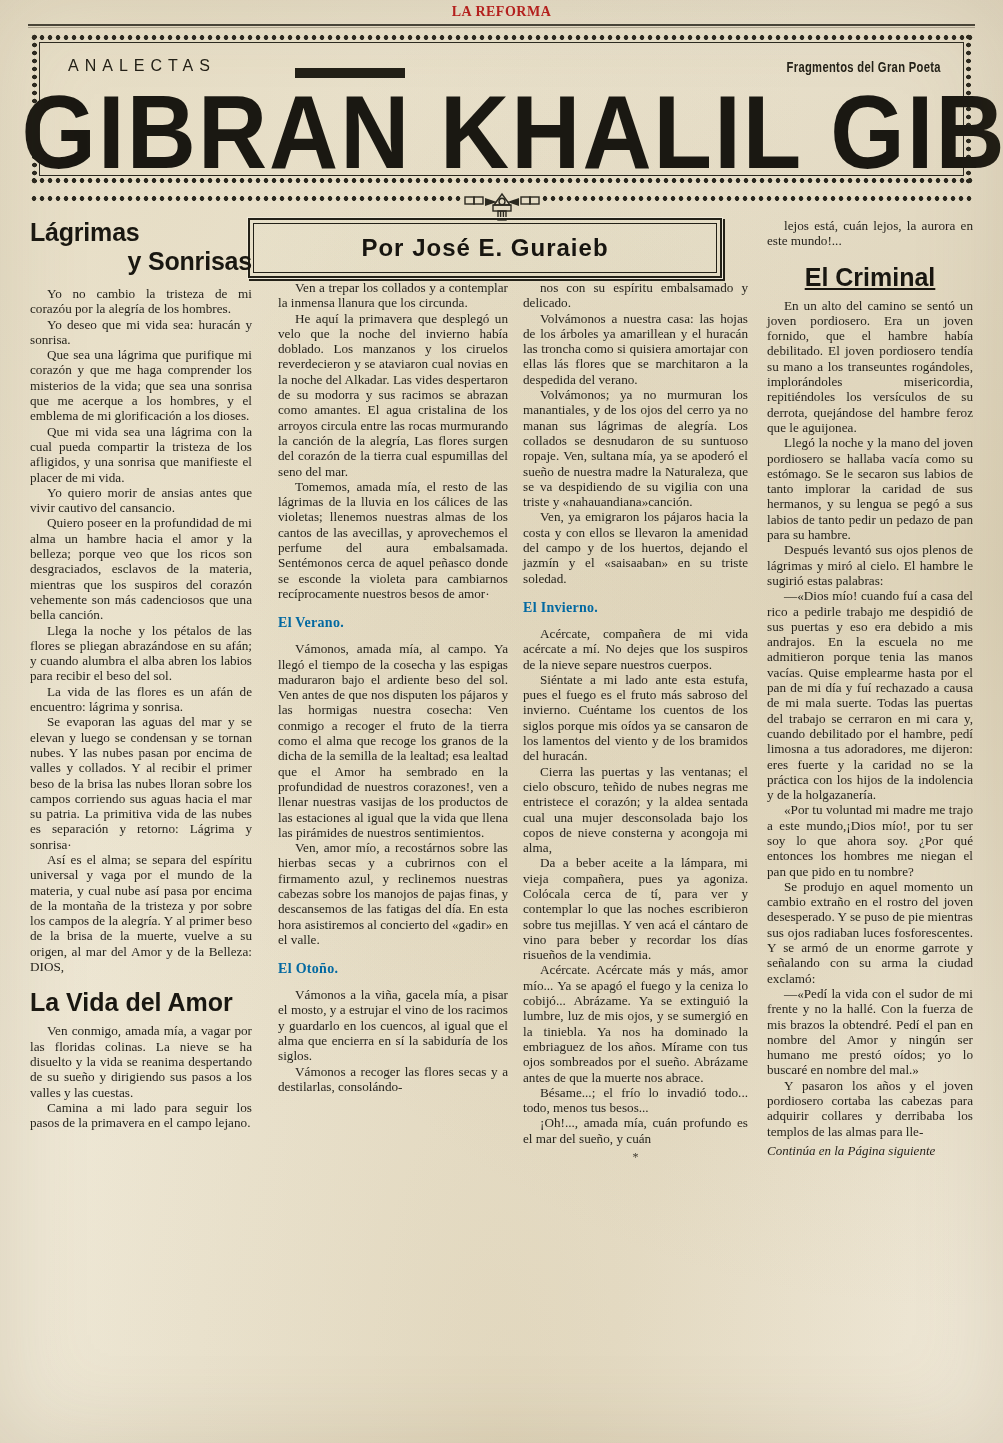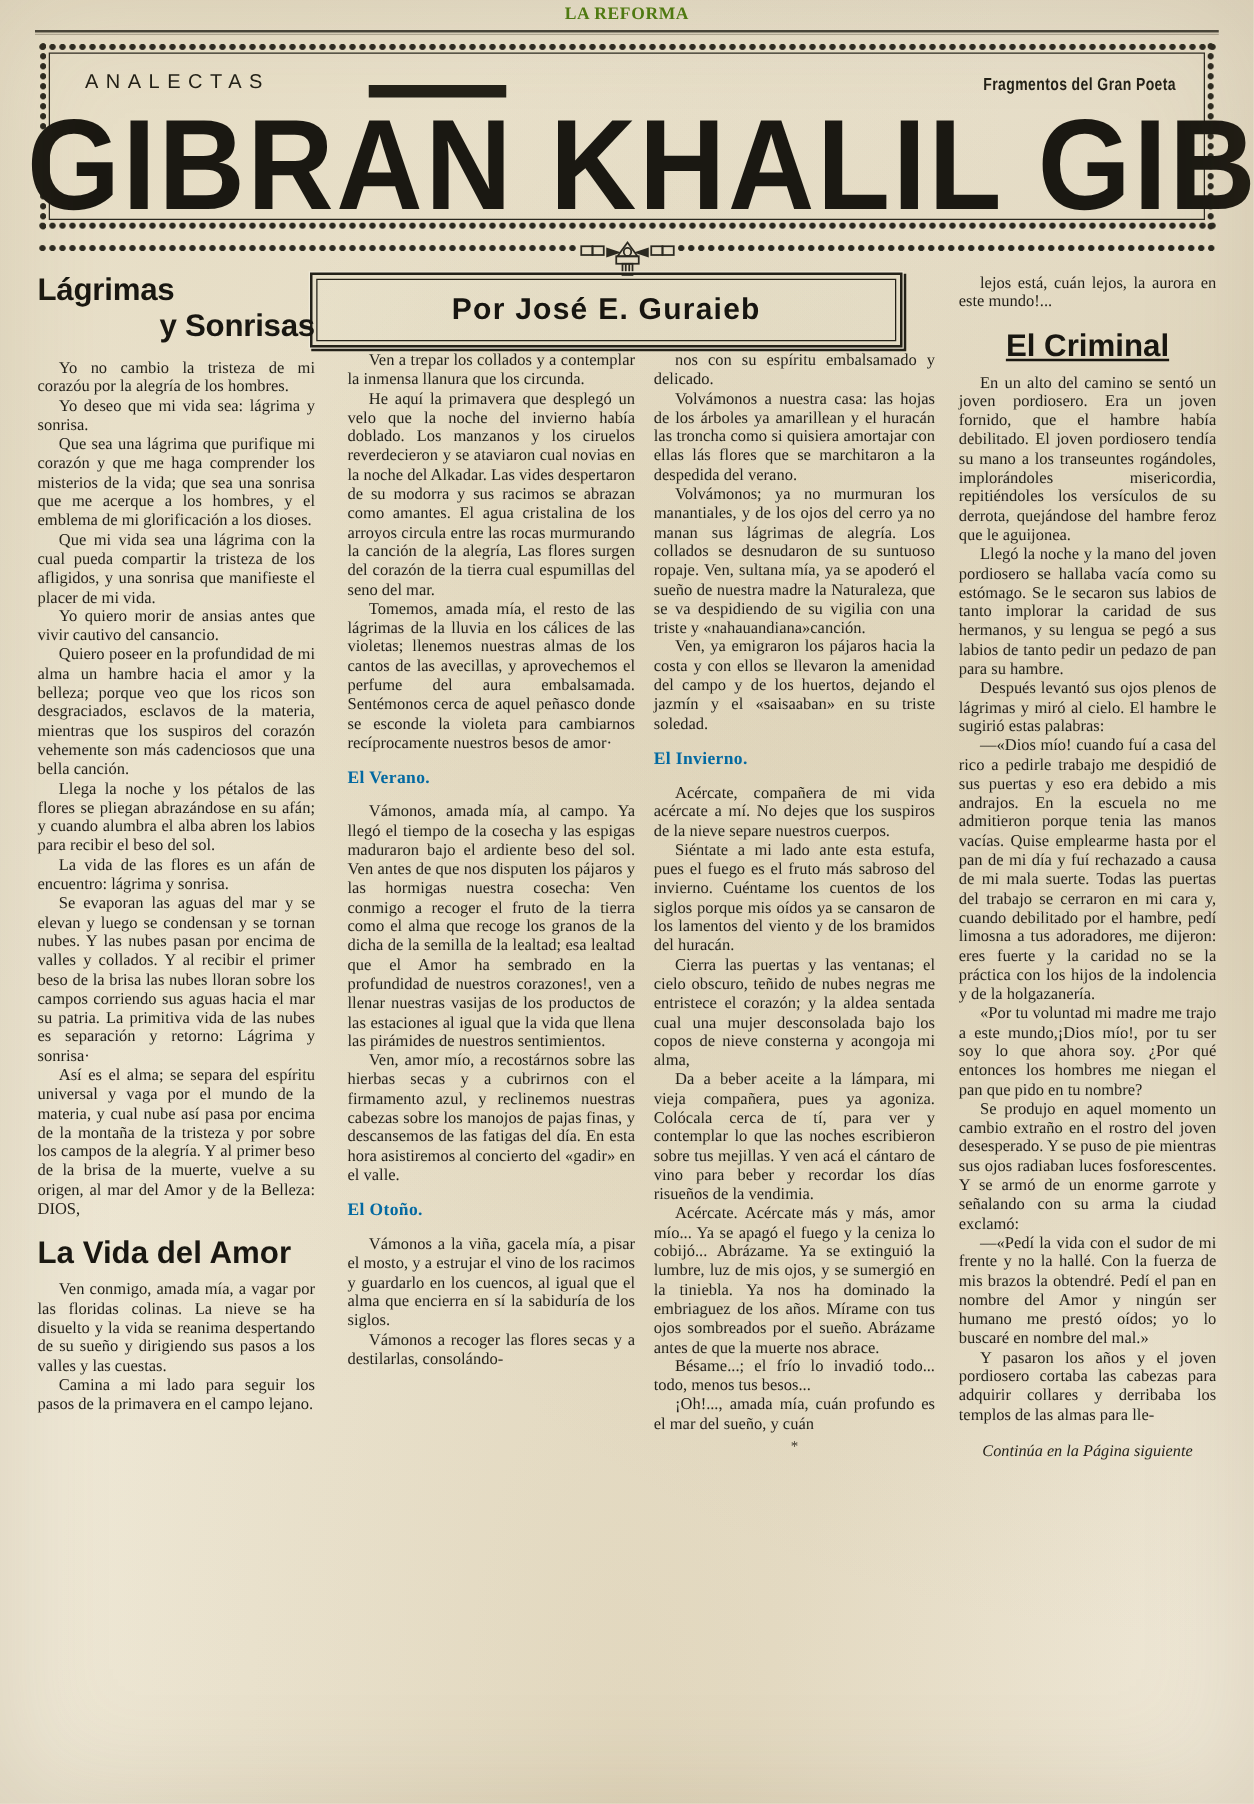--- a/index.html
+++ b/index.html
@@ -31,21 +31,21 @@
   
   .running-head{
     position:absolute;top:2px;left:0;right:0;
     text-align:center;
   }
   .running-head .rh-text{
     font-family:"Liberation Serif", serif;
     font-weight:bold;
     font-size:14px;
     letter-spacing:.5px;
-    color:#4d7c0f;
+    color:#b91c1c;
   }
   .rule-top{
     position:absolute;top:24px;left:28px;right:28px;
     height:2px;
     background:#2a281f;
     opacity:.85;
   }
   .rule-top:after{
     content:"";position:absolute;left:0;right:0;top:3px;height:1px;
     background:#5a5343;opacity:.45;
@@ -201,22 +201,22 @@
     text-align:center;
     font-size:12px;
     line-height:14px;
     color:#3a362b;
     margin-top:4px;
   }
   .continua{
     font-family:"Liberation Serif", serif;
     font-style:italic;
     font-size:13px;
-    text-align:center;
-    margin-top:14px;
+    text-align:left;
+    margin-top:4px;
     color:#221f18;
     text-indent:0;
   }
   .nohang{text-indent:0;}
 </style>
 </head>
 <body>
 
 <div class="paper-grain"></div>
 
@@ -270,21 +270,21 @@
 
   <div class="cols">
 
     <div class="col c1">
       <div class="h-script">
         <span>Lágrimas</span>
         <span class="l2">y Sonrisas</span>
       </div>
       <div class="gap"></div>
       <p>Yo no cambio la tristeza de mi corazóu por la alegría de los hombres.</p>
-      <p>Yo deseo que mi vida sea: lágrima y sonrisa.</p>
+      <p>Yo deseo que mi vida sea: huracán y sonrisa.</p>
       <p>Que sea una lágrima que purifique mi corazón y que me haga comprender los misterios de la vida; que sea una sonrisa que me acerque a los hombres, y el emblema de mi glorificación a los dioses.</p>
       <p>Que mi vida sea una lágrima con la cual pueda compartir la tristeza de los afligidos, y una sonrisa que manifieste el placer de mi vida.</p>
       <p>Yo quiero morir de ansias antes que vivir cautivo del cansancio.</p>
       <p>Quiero poseer en la profundidad de mi alma un hambre hacia el amor y la belleza; porque veo que los ricos son desgraciados, esclavos de la materia, mientras que los suspiros del corazón vehemente son más cadenciosos que una bella canción.</p>
       <p>Llega la noche y los pétalos de las flores se pliegan abrazándose en su afán; y cuando alumbra el alba abren los labios para recibir el beso del sol.</p>
       <p>La vida de las flores es un afán de encuentro: lágrima y sonrisa.</p>
       <p>Se evaporan las aguas del mar y se elevan y luego se condensan y se tornan nubes. Y las nubes pasan por encima de valles y collados. Y al recibir el primer beso de la brisa las nubes lloran sobre los campos corriendo sus aguas hacia el mar su patria. La primitiva vida de las nubes es separación y retorno: Lágrima y sonrisa·</p>
       <p>Así es el alma; se separa del espíritu universal y vaga por el mundo de la materia, y cual nube así pasa por encima de la montaña de la tristeza y por sobre los campos de la alegría. Y al primer beso de la brisa de la muerte, vuelve a su origen, al mar del Amor y de la Belleza: DIOS,</p>
       <div class="h-big">La Vida del Amor</div>
       <p>Ven conmigo, amada mía, a vagar por las floridas colinas. La nieve se ha disuelto y la vida se reanima despertando de su sueño y dirigiendo sus pasos a los valles y las cuestas.</p>

